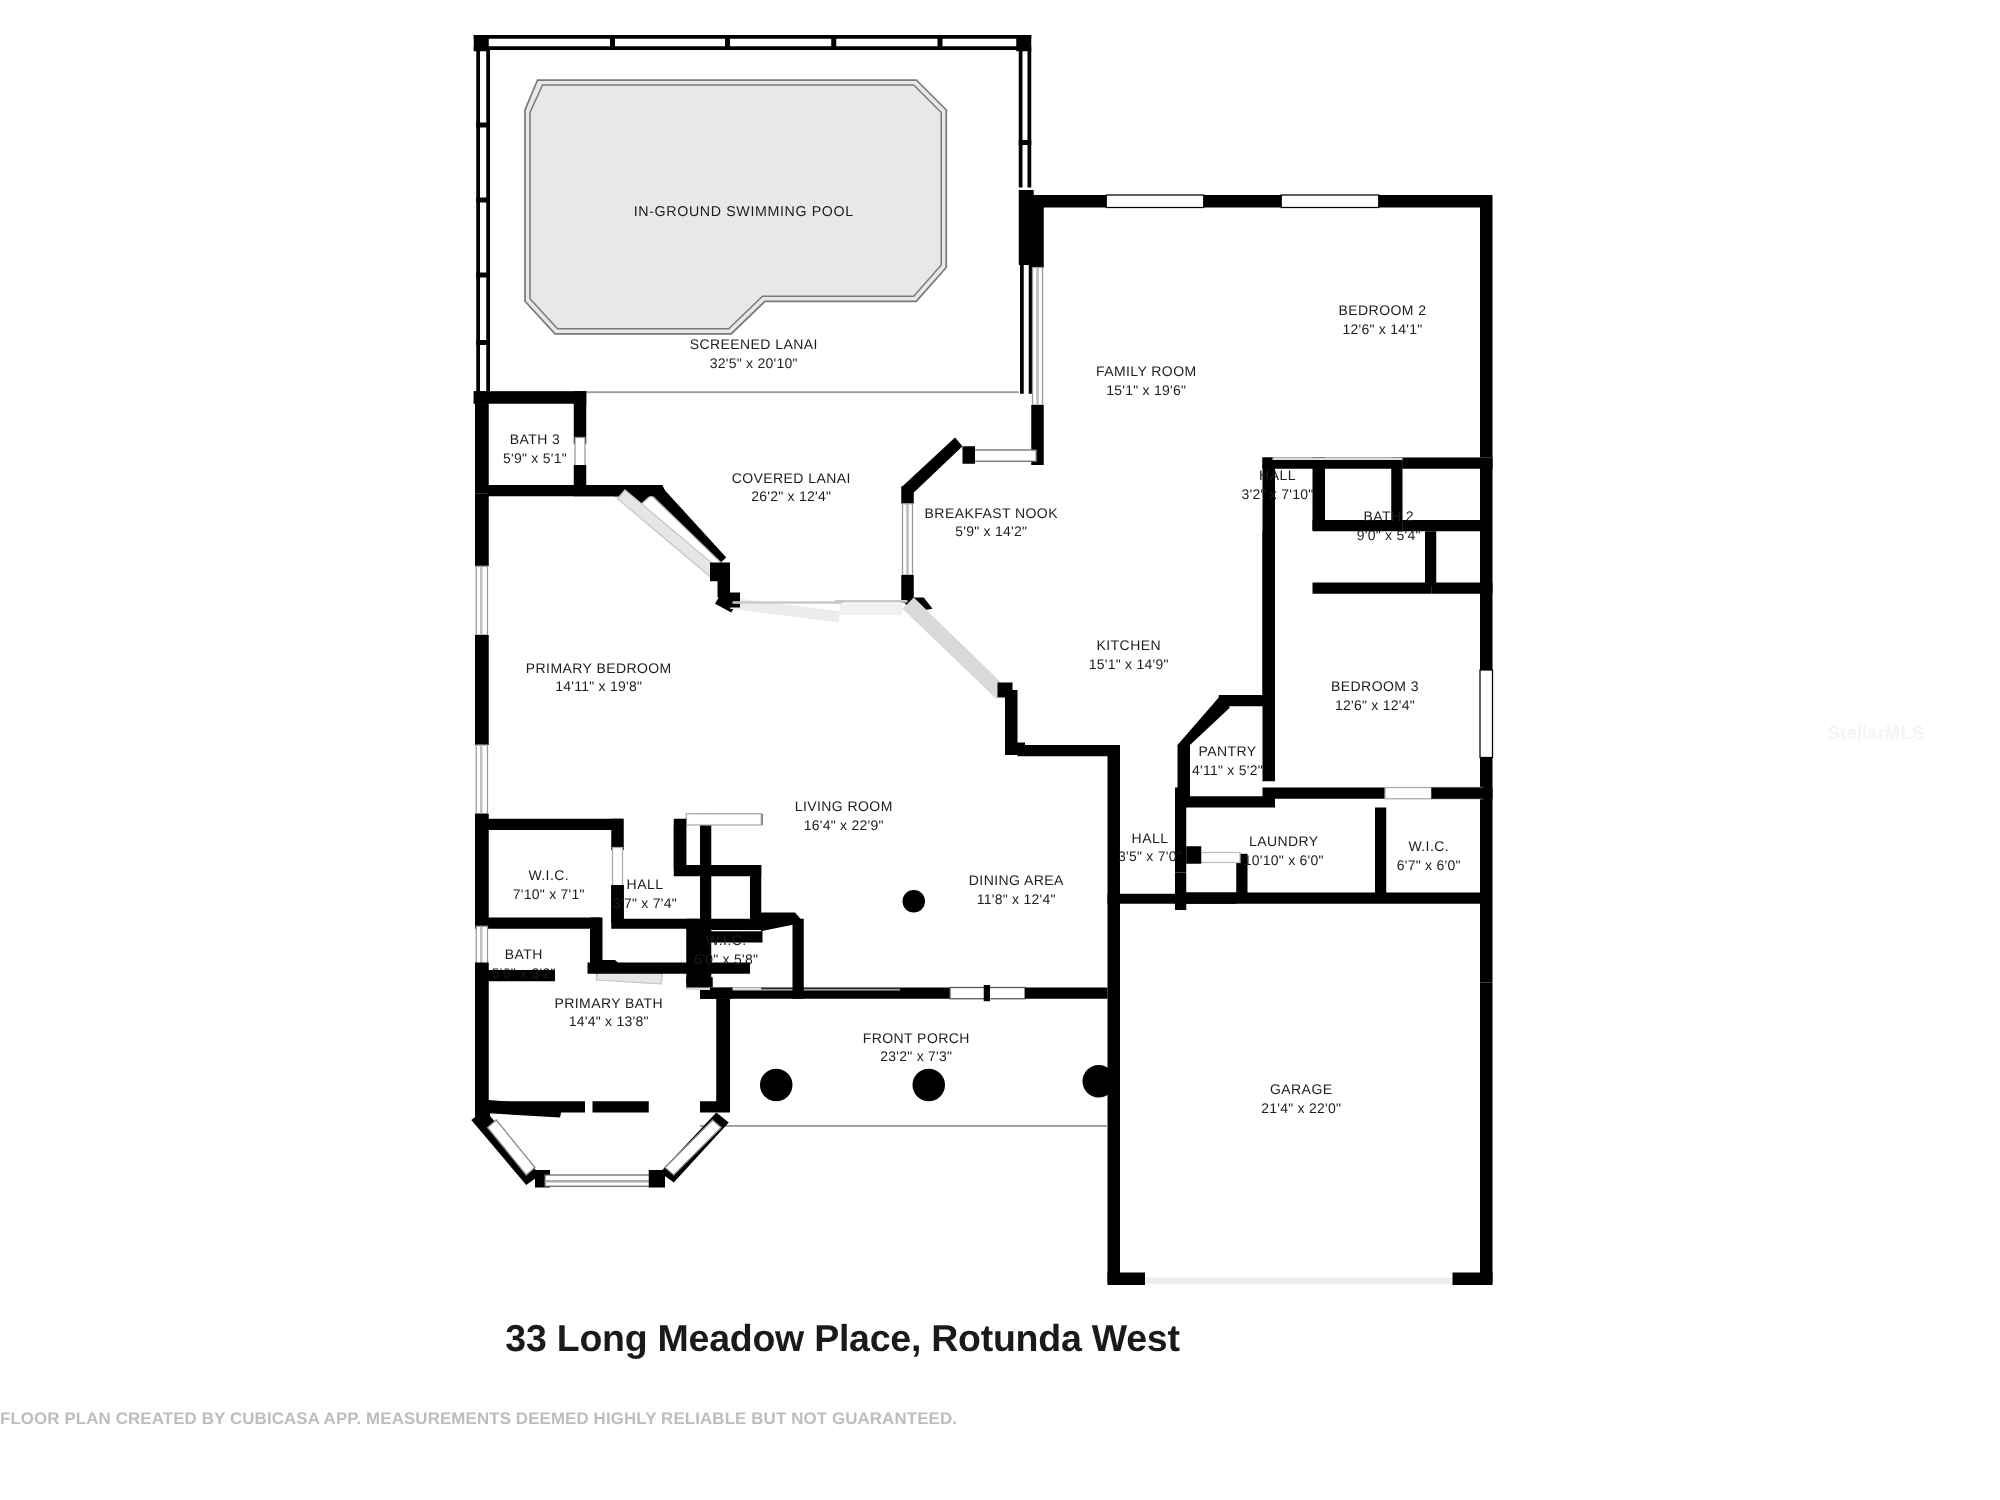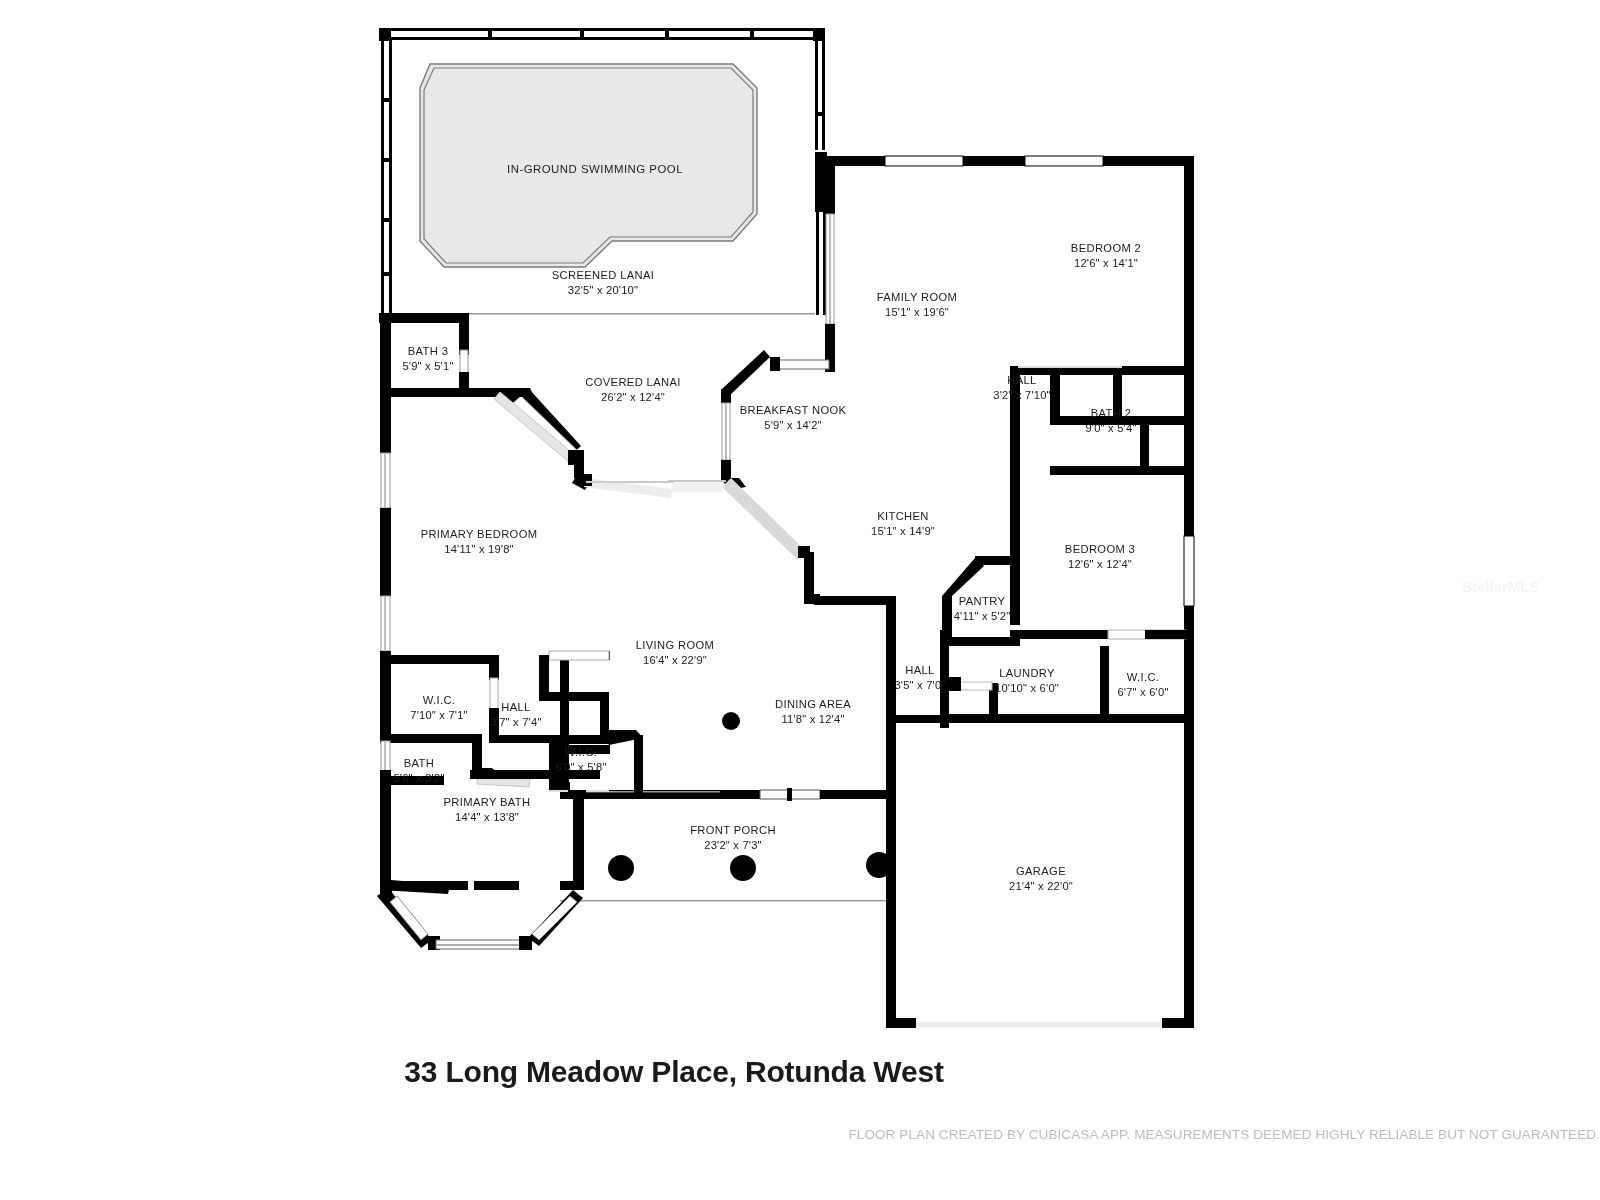--- a/index.html
+++ b/index.html
@@ -55,25 +55,26 @@
     font-size: 30px;
     font-weight: 700;
     color: #1a1a1a;
     letter-spacing: -0.2px;
   }
   .footer-text {
     position: absolute;
     left: 0;
     top: 1127px;
     width: 1600px;
-    text-align: right;
+    text-align: left;
     font-family: "Liberation Sans", sans-serif;
     font-size: 13.5px;
     color: #bdbdbd;
     letter-spacing: 0.1px;
+    font-weight: bold;
   }
   .watermark {
     position: absolute;
     left: 1462px;
     top: 578px;
     font-family: "Liberation Sans", sans-serif;
     font-size: 15px;
     font-weight: 600;
     color: #f4f4f4;
     letter-spacing: 0px;

